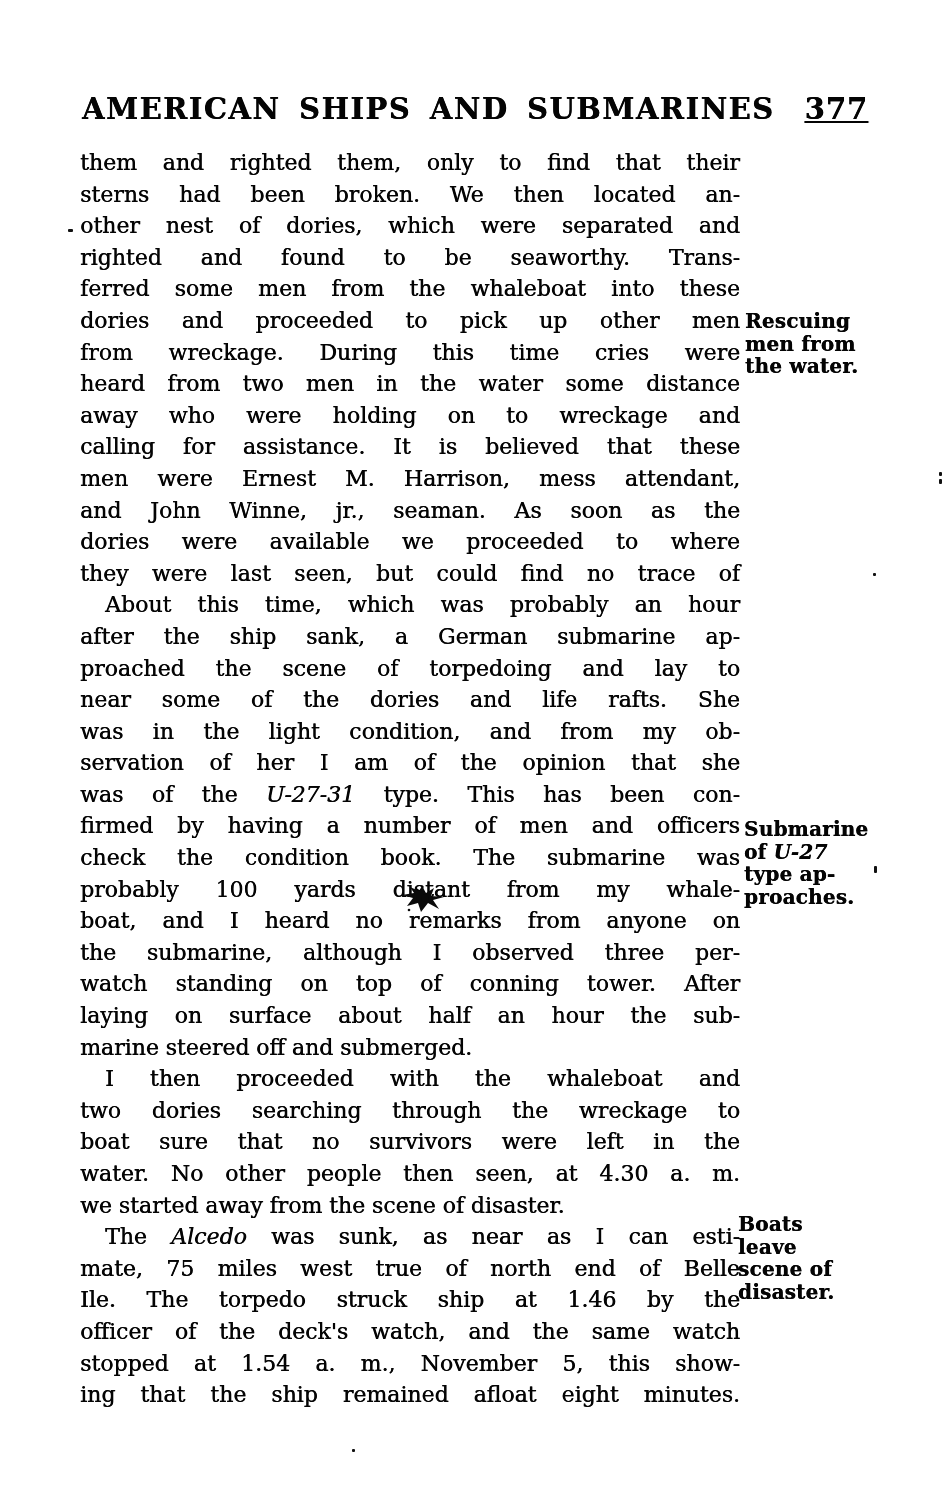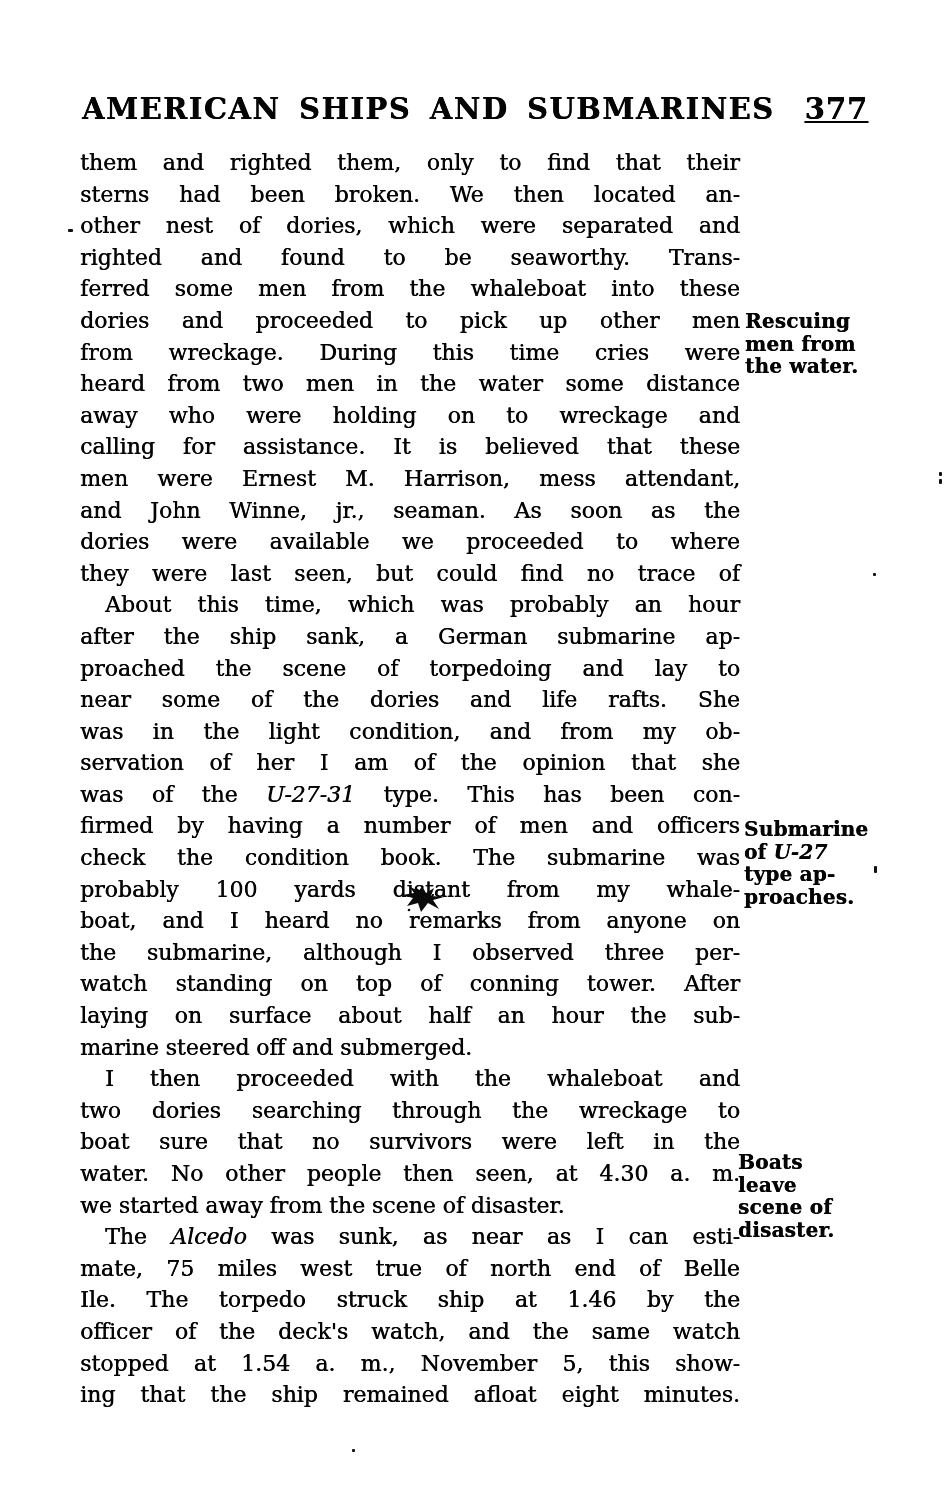--- a/index.html
+++ b/index.html
@@ -119,21 +119,21 @@
         <div class="note-line"><span>Rescuing</span></div>
         <div class="note-line"><span>men from</span></div>
         <div class="note-line"><span>the water.</span></div>
       </div>
       <div class="margin-note" style="left: 744px; top: 818px;">
         <div class="note-line"><span>Submarine</span></div>
         <div class="note-line"><span>of </span><i>U-27</i></div>
         <div class="note-line"><span>type ap-</span></div>
         <div class="note-line"><span>proaches.</span></div>
       </div>
-      <div class="margin-note" style="left: 738px; top: 1151px;">
+      <div class="margin-note" style="left: 738px; top: 1213px;">
         <div class="note-line"><span>Boats</span></div>
         <div class="note-line"><span>leave</span></div>
         <div class="note-line"><span>scene of</span></div>
         <div class="note-line"><span>disaster.</span></div>
       </div>
     </div>
 
   <svg class="blot" style="left:400px; top:884px;" width="48" height="30" viewBox="0 0 48 30">
     <path d="M22 2 L26 9 L34 4 L31 12 L44 13 L33 16 L39 25 L28 19 L21 28 L18 19 L7 22 L13 14 L2 11 L14 9 L10 3 L19 7 Z" fill="#0a0a0a"></path>
     <circle cx="9" cy="26" r="1.3" fill="#0a0a0a"></circle>

